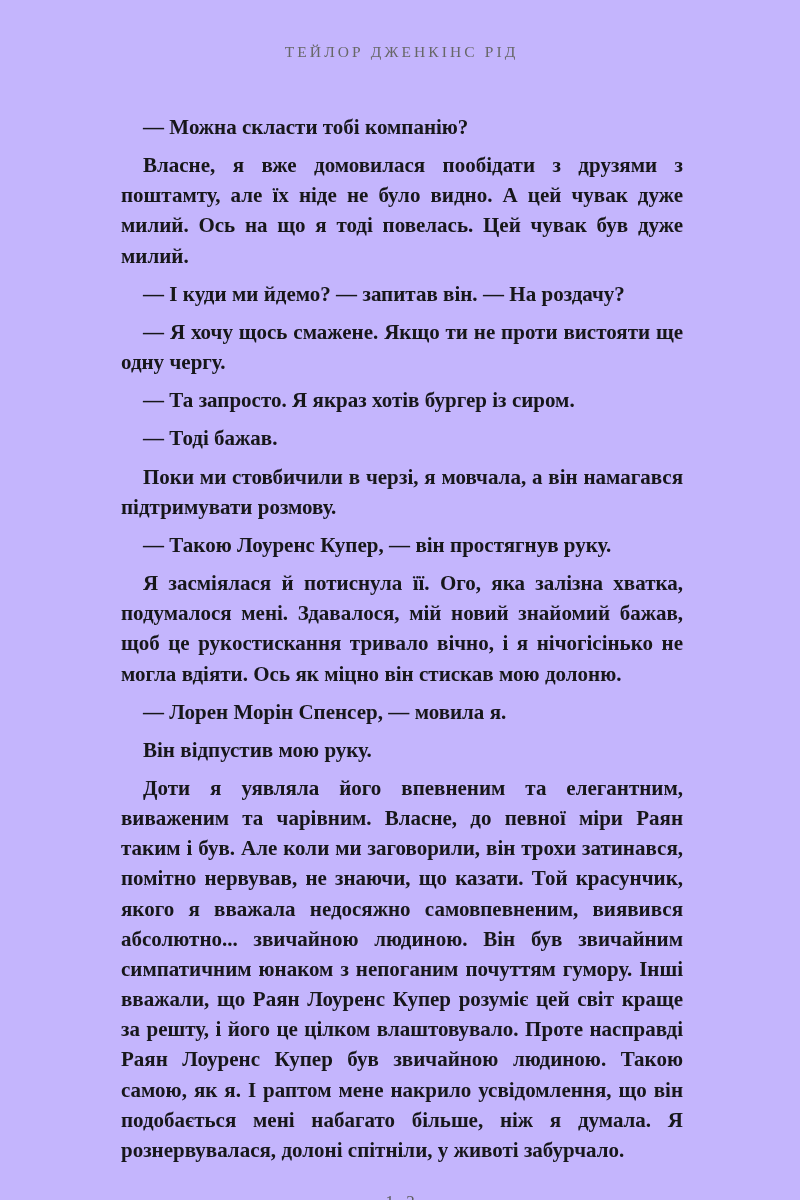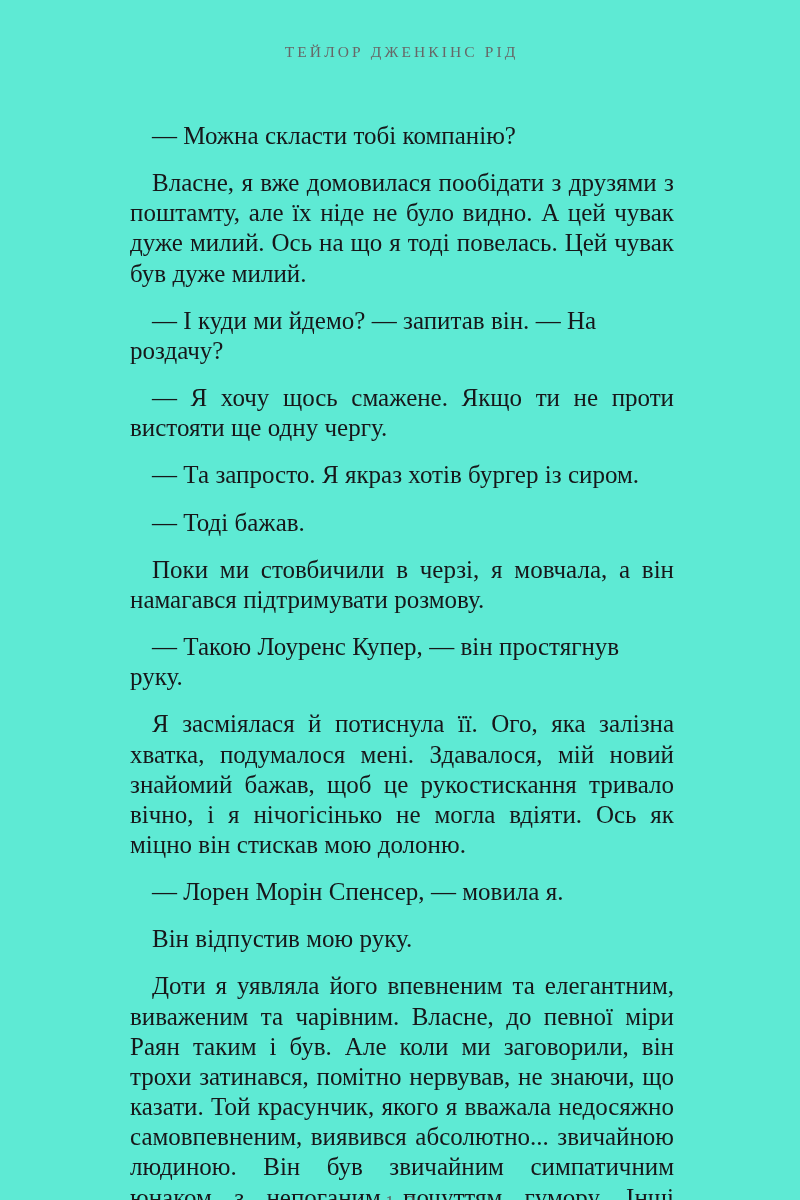--- a/index.html
+++ b/index.html
@@ -14,21 +14,21 @@
     position: relative;
     overflow: hidden;
     font-family: "Liberation Serif", "DejaVu Serif", serif;
     color: #17171a;
     -webkit-font-smoothing: antialiased;
   }
 
   .page {
     position: absolute;
     inset: 0;
-    background: #5eead4;
+    background: #c4b5fd;
   }
 
   
   .running-head {
     position: absolute;
     top: 43px;
     left: 0;
     right: 0;
     text-align: center;
     font-family: "Liberation Serif", "DejaVu Serif", serif;
@@ -42,28 +42,29 @@
 
   
   .textblock {
     position: absolute;
     top: 104px;
     left: 113px;
     width: 578px;
   }
 
   .textblock p {
-    margin: 17px;
-    font-size: 25px;
+    margin: 8px;
+    font-size: 21px;
     line-height: 30.15px;
     text-align: justify;
     text-justify: inter-word;
     hyphens: manual;
     -webkit-hyphens: manual;
     word-spacing: 0.1px;
+    font-weight: bold;
   }
 
   
   p.para {
     text-indent: 22px;
   }
 
   
   p.dialogue {
     text-indent: 22px;

